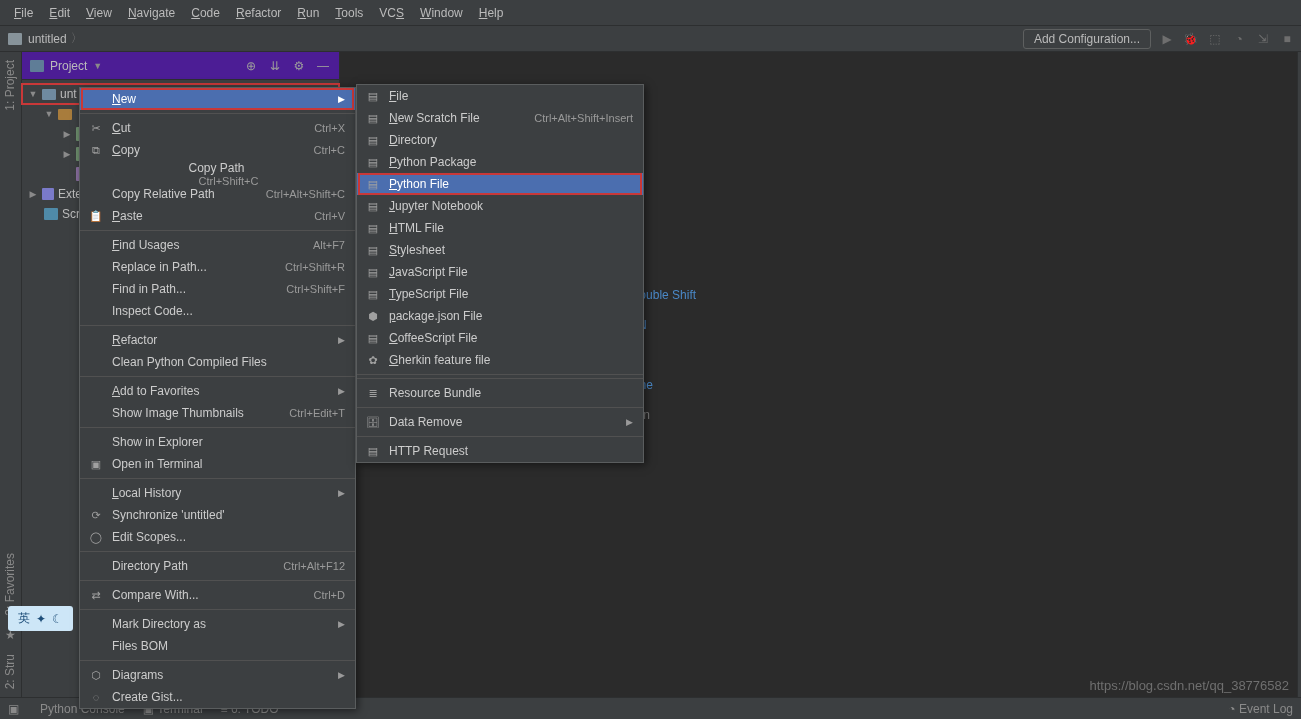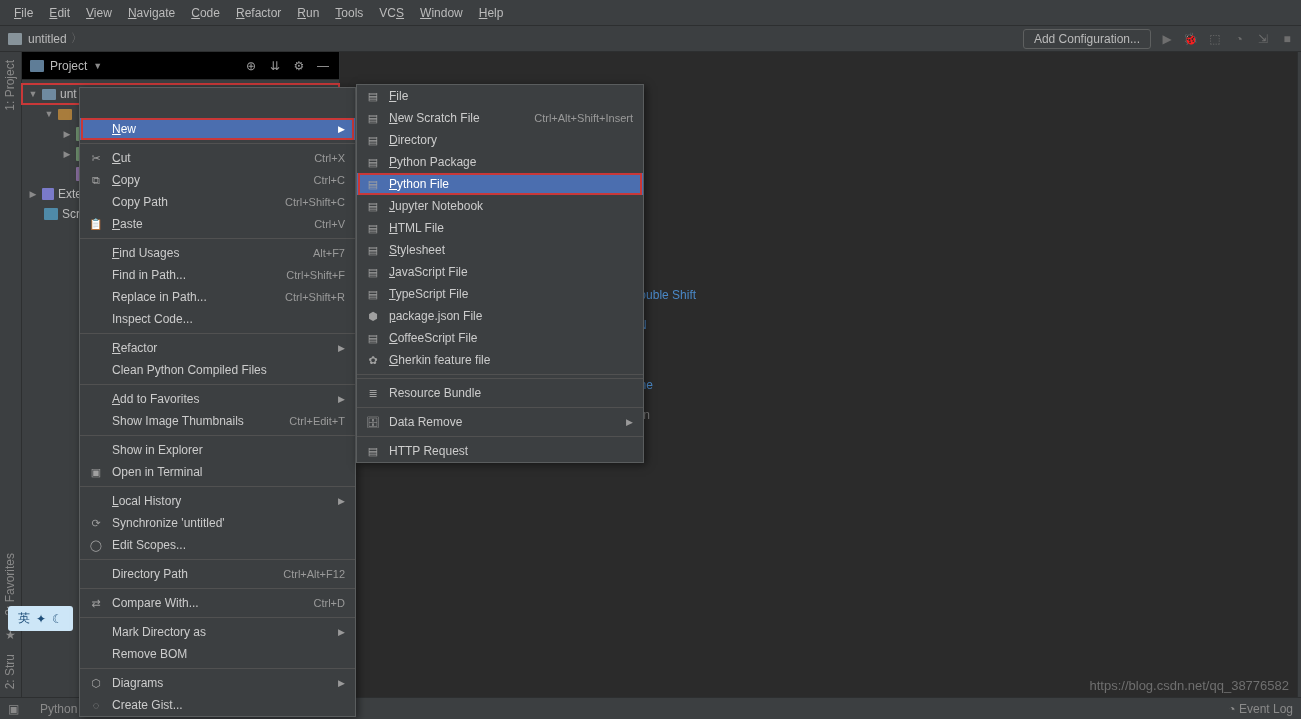--- a/index.html
+++ b/index.html
@@ -10,21 +10,21 @@
 .breadcrumb { height: 26px; background: #3c3f41; display: flex; align-items: center; padding: 0 8px; border-bottom: 1px solid #2d2f30; text-align: center; }
 .breadcrumb .folder-ico { width: 14px; height: 12px; background: #87939a; margin-right: 6px; border-radius: 1px; }
 .toolbar-right { position: absolute; right: 6px; top: 26px; height: 26px; display: flex; align-items: center; gap: 8px; }
 .toolbar-right .cfg { border: 1px solid #5e6060; padding: 2px 10px; border-radius: 3px; color: #bbbbbb; background: #3c3f41; }
 .toolbar-right .ico { width: 16px; height: 16px; color: #6e6e6e; display: flex; align-items: center; justify-content: center; }
 .body-area { position: absolute; top: 52px; left: 0; right: 0; bottom: 22px; display: flex; }
 .gutter-left { width: 22px; background: #3c3f41; border-right: 1px solid #2d2f30; display: flex; flex-direction: column; }
 .gutter-label { writing-mode: vertical-rl; transform: rotate(180deg); padding: 8px 3px; color: #8a8a8a; }
 .gutter-right { width: 4px; background: #3c3f41; border-left: 1px solid #2d2f30; }
 .project-panel { width: 318px; background: #3c3f41; border-right: 1px solid #2d2f30; display: flex; flex-direction: column; position: relative; }
-.project-header { height: 28px; display: flex; align-items: center; padding: 0 8px; background: #000000; border-bottom: 1px solid #2d2f30; }
+.project-header { height: 28px; display: flex; align-items: center; padding: 0 8px; background: #4c1d95; border-bottom: 1px solid #2d2f30; }
 .project-header .title { display: flex; align-items: center; gap: 6px; }
 .project-header .spacer { flex: 1; }
 .project-header .hicon { width: 16px; height: 16px; margin-left: 8px; color: #9c9c9c; display: flex; align-items: center; justify-content: center; }
 .tree { padding: 4px 0; color: #bbbbbb; }
 .tree-row { display: flex; align-items: center; height: 20px; padding-left: 6px; gap: 4px; }
 .tree-row.sel { outline: 2px solid #c93838; outline-offset: -1px; }
 .arrow { width: 10px; text-align: center; color: #8a8a8a; font-size: 9px; }
 .folder { width: 14px; height: 11px; background: #6f8aa0; border-radius: 1px; }
 .file-ico { width: 12px; height: 14px; background: #6e8f6e; border-radius: 1px; }
 .lib-ico { width: 12px; height: 12px; background: #7a7ac9; border-radius: 1px; }
@@ -143,62 +143,67 @@
       <div class="row"><span class="sc">trl+E</span></div>
       <div class="row"><span class="sc">Alt+Home</span></div>
       <div class="row"><span>e to open</span></div>
     </div>
   </div>
 
   <div class="gutter-right"></div>
 </div>
 
 <div id="context-menu-1" class="context-menu">
-    <div class="cm-row hl" style="position: relative; margin-top: 30px;">
+    <div class="cm-row hl" style="position: relative;">
       <span class="cm-ico"></span>
       <span class="cm-label"><span style="text-decoration:underline">N</span>ew</span>
       <span class="cm-arrow">▶</span>
       <div style="position: absolute; inset: 0px 1px; border: 2px solid rgb(201, 56, 56); pointer-events: none;"></div>
     </div>
     <div class="cm-sep"></div>
     <div class="cm-row" style="position: relative;">
       <span class="cm-ico">✂</span>
       <span class="cm-label"><span style="text-decoration:underline">C</span>ut</span>
       <span class="cm-sc">Ctrl+X</span>
     </div>
     <div class="cm-row" style="position: relative;">
       <span class="cm-ico">⧉</span>
       <span class="cm-label"><span style="text-decoration:underline">C</span>opy</span>
       <span class="cm-sc">Ctrl+C</span>
     </div>
-    <div class="cm-row" style="position: relative;">
+    <div class="cm-row" style="position: relative; flex-direction: column;">
       <span class="cm-ico"></span>
       <span class="cm-label">Copy Path</span>
       <span class="cm-sc">Ctrl+Shift+C</span>
+    </div>
+    <div class="cm-row" style="position: relative;">
+      <span class="cm-ico"></span>
+      <span class="cm-label">Copy Relative Path</span>
+      <span class="cm-sc">Ctrl+Alt+Shift+C</span>
     </div>
     <div class="cm-row" style="position: relative;">
       <span class="cm-ico">📋</span>
       <span class="cm-label"><span style="text-decoration:underline">P</span>aste</span>
       <span class="cm-sc">Ctrl+V</span>
     </div>
     <div class="cm-sep"></div>
     <div class="cm-row" style="position: relative; justify-content: center;">
       <span class="cm-ico"></span>
       <span class="cm-label"><span style="text-decoration:underline">F</span>ind Usages</span>
       <span class="cm-sc">Alt+F7</span>
     </div>
     <div class="cm-row" style="position: relative;">
       <span class="cm-ico"></span>
+      <span class="cm-label">Replace in Path...</span>
+      <span class="cm-sc">Ctrl+Shift+R</span>
+    </div>
+    <div class="cm-row" style="position: relative;">
+      <span class="cm-ico"></span>
       <span class="cm-label">Find in Path...</span>
       <span class="cm-sc">Ctrl+Shift+F</span>
-    </div>
-    <div class="cm-row" style="position: relative;">
-      <span class="cm-ico"></span>
-      <span class="cm-label">Replace in Path...</span>
-      <span class="cm-sc">Ctrl+Shift+R</span>
     </div>
     <div class="cm-row" style="position: relative;">
       <span class="cm-ico"></span>
       <span class="cm-label">Inspect Code...</span>
     </div>
     <div class="cm-sep"></div>
     <div class="cm-row" style="position: relative;">
       <span class="cm-ico"></span>
       <span class="cm-label"><span style="text-decoration:underline">R</span>efactor</span>
       <span class="cm-arrow">▶</span>
@@ -254,21 +259,21 @@
       <span class="cm-sc">Ctrl+D</span>
     </div>
     <div class="cm-sep"></div>
     <div class="cm-row" style="position: relative;">
       <span class="cm-ico"></span>
       <span class="cm-label">Mark Directory as</span>
       <span class="cm-arrow">▶</span>
     </div>
     <div class="cm-row" style="position: relative;">
       <span class="cm-ico"></span>
-      <span class="cm-label">Remove BOM</span>
+      <span class="cm-label">Files BOM</span>
     </div>
     <div class="cm-sep"></div>
     <div class="cm-row" style="position: relative;">
       <span class="cm-ico">⬡</span>
       <span class="cm-label">Diagrams</span>
       <span class="cm-arrow">▶</span>
     </div>
     <div class="cm-row" style="position: relative;">
       <span class="cm-ico">◌</span>
       <span class="cm-label">Create Gist...</span>

